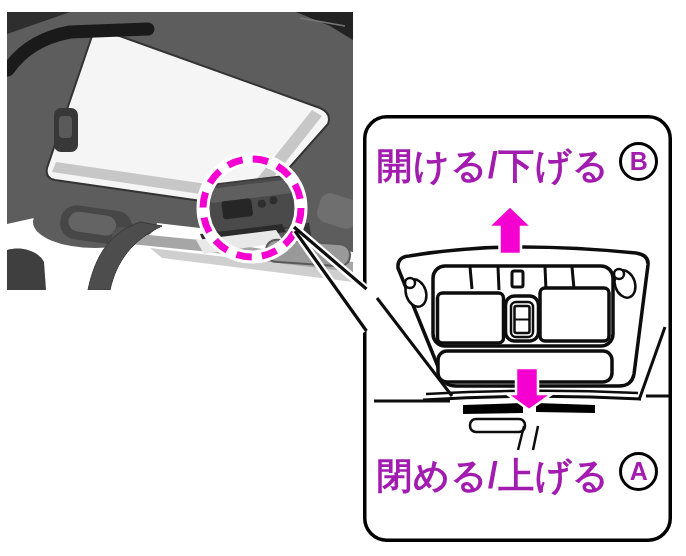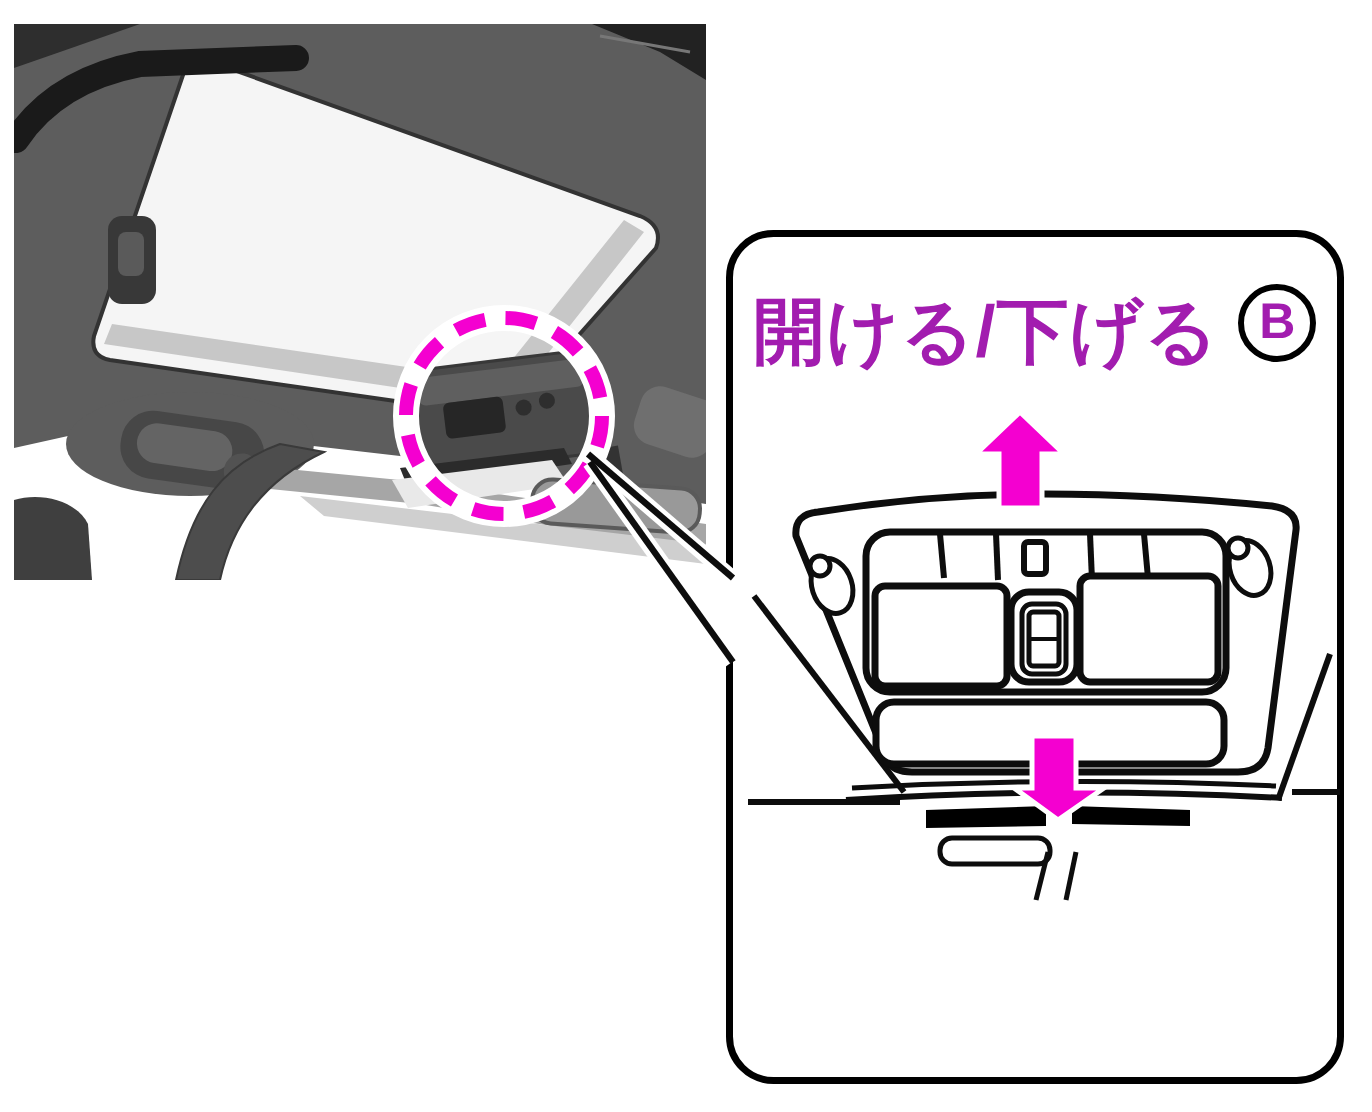--- a/index.html
+++ b/index.html
@@ -140,14 +140,18 @@
     </g>
 
     <polygon points="510,206 488,227 499.5,227 499.5,254 521,254 521,227 532,227" class="accent-fill" stroke="#fff" stroke-width="2.5"></polygon>
     <polygon points="529,410 507,394 516,394 516,368 538,368 538,394 552,394" class="accent-fill" stroke="#fff" stroke-width="2.5"></polygon>
   </svg>
 
   <div class="callout-label label-top">
     <span>開ける/下げる</span>
     <span class="marker-circle">B</span>
   </div>
+  <div class="callout-label label-bottom">
+    <span>閉める/上げる</span>
+    <span class="marker-circle">A</span>
+  </div>
 
 </div>
 
 </body></html>

